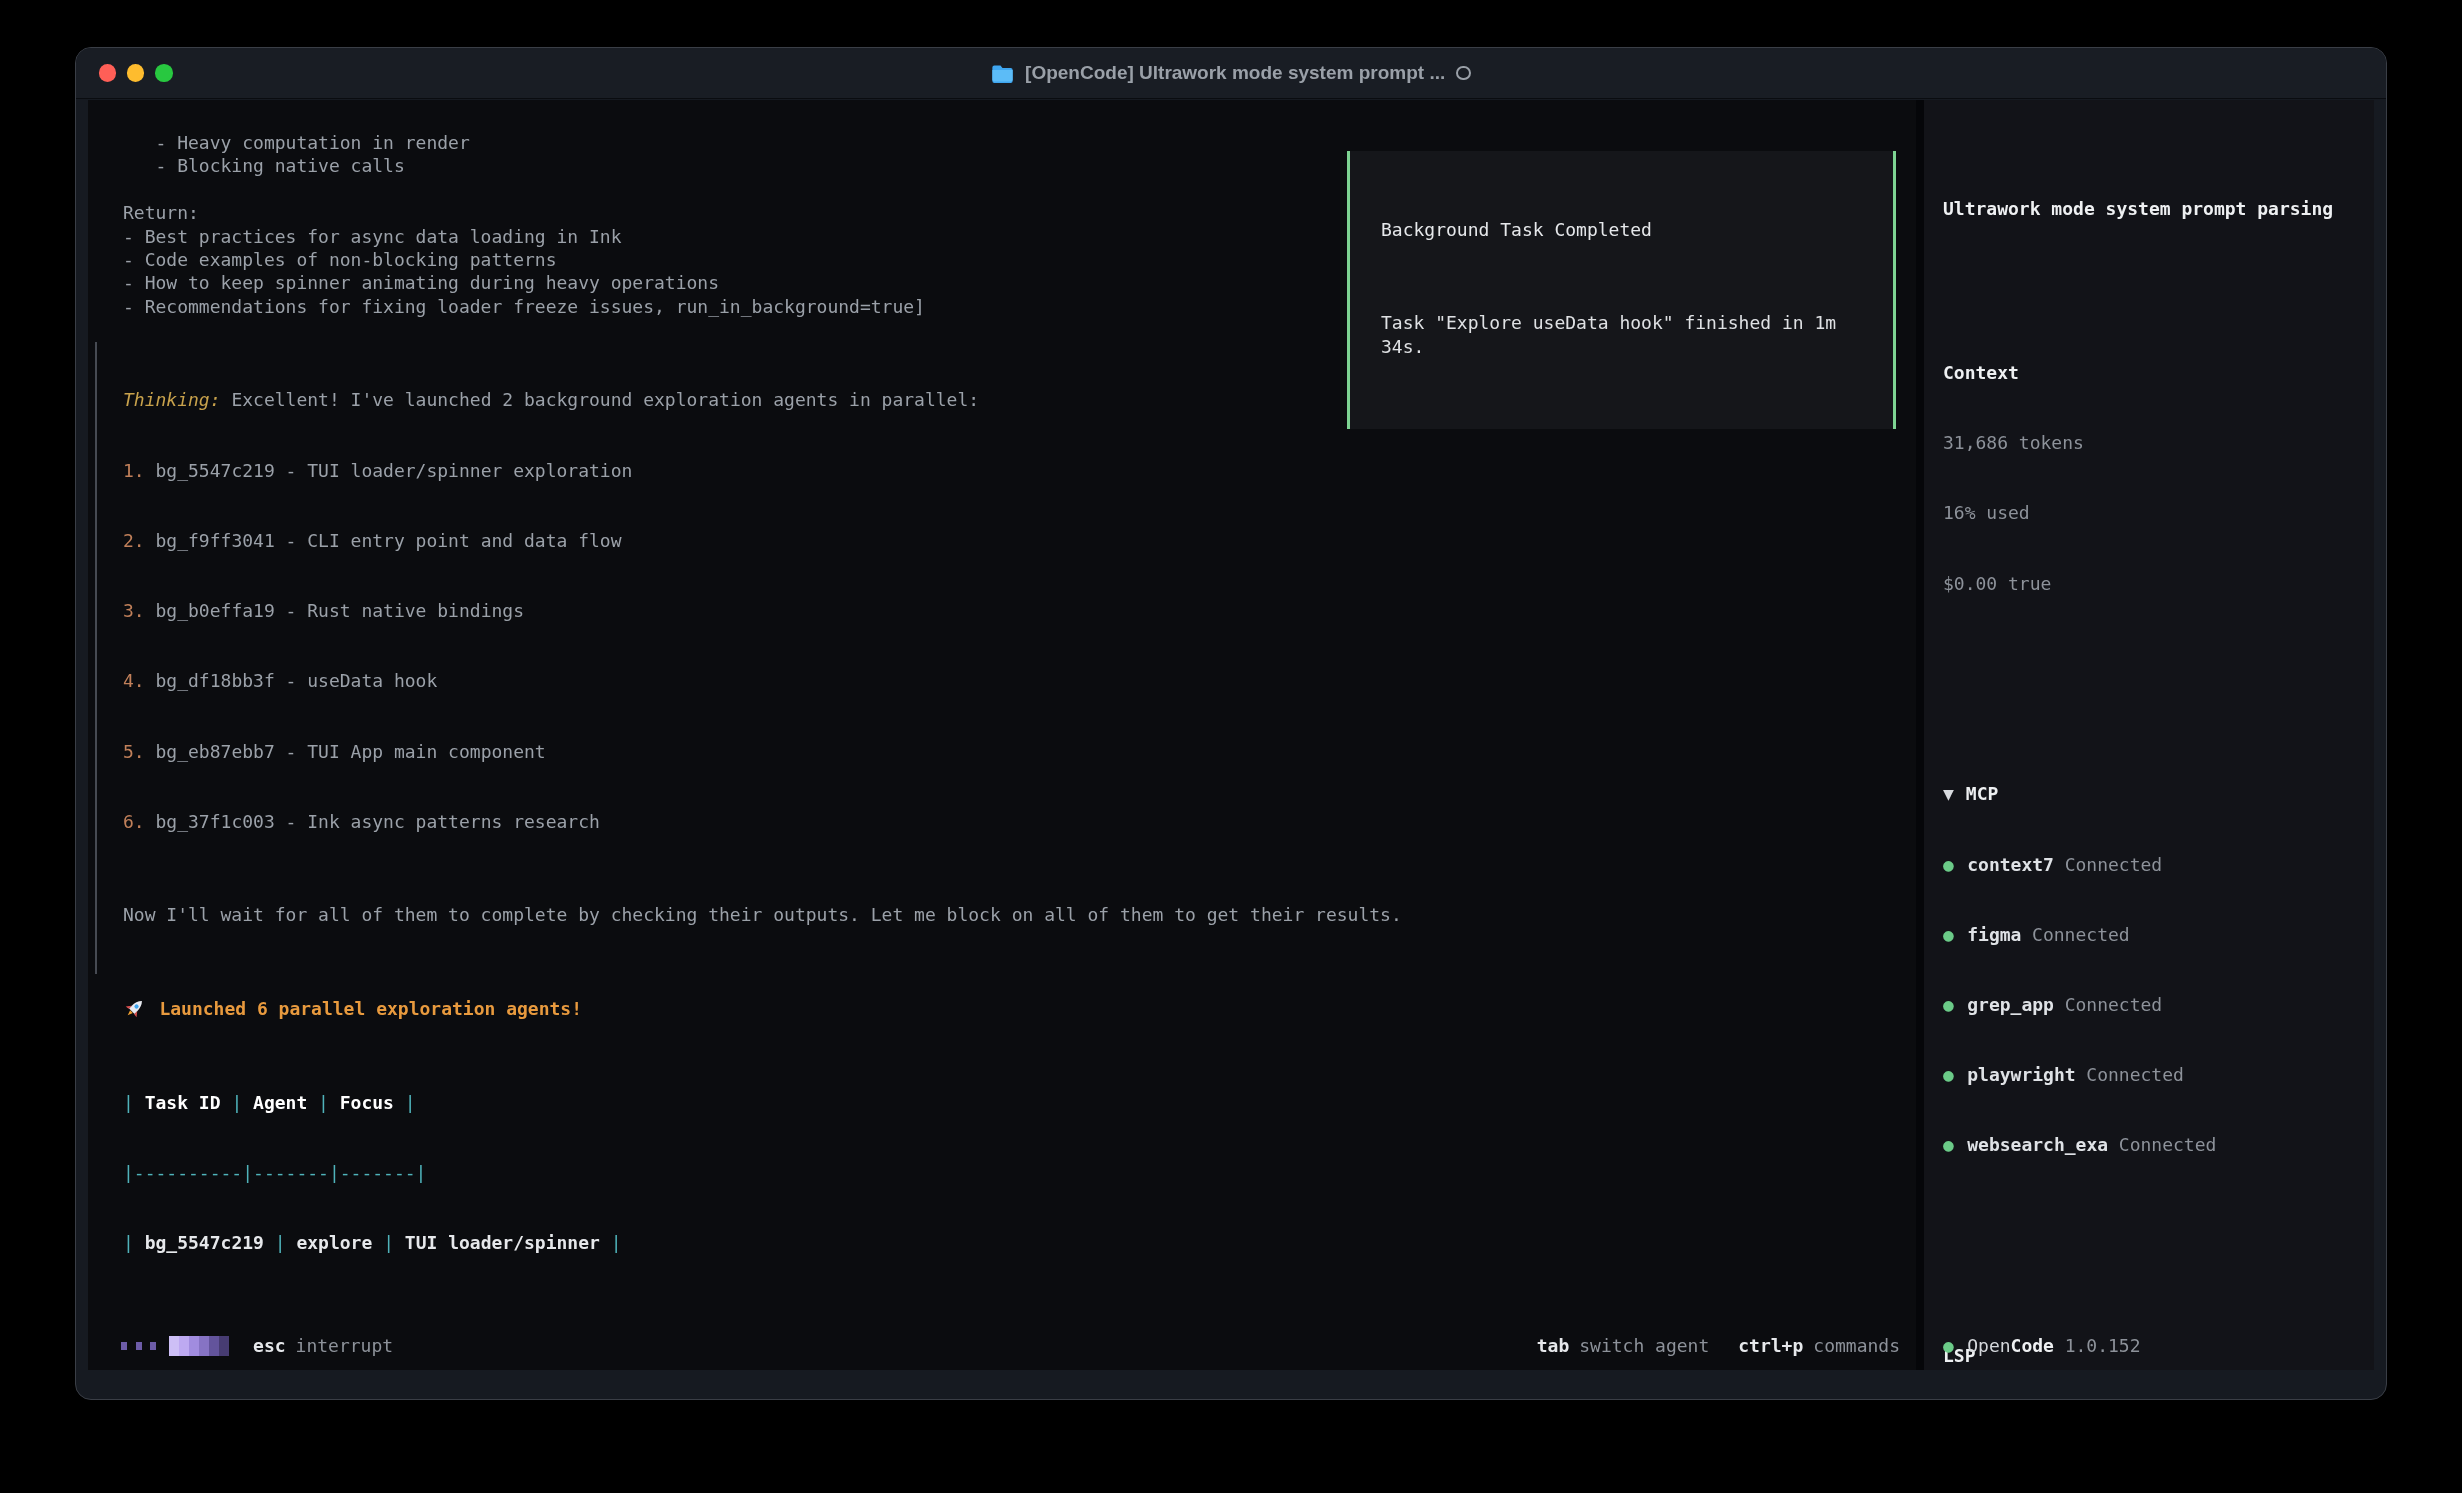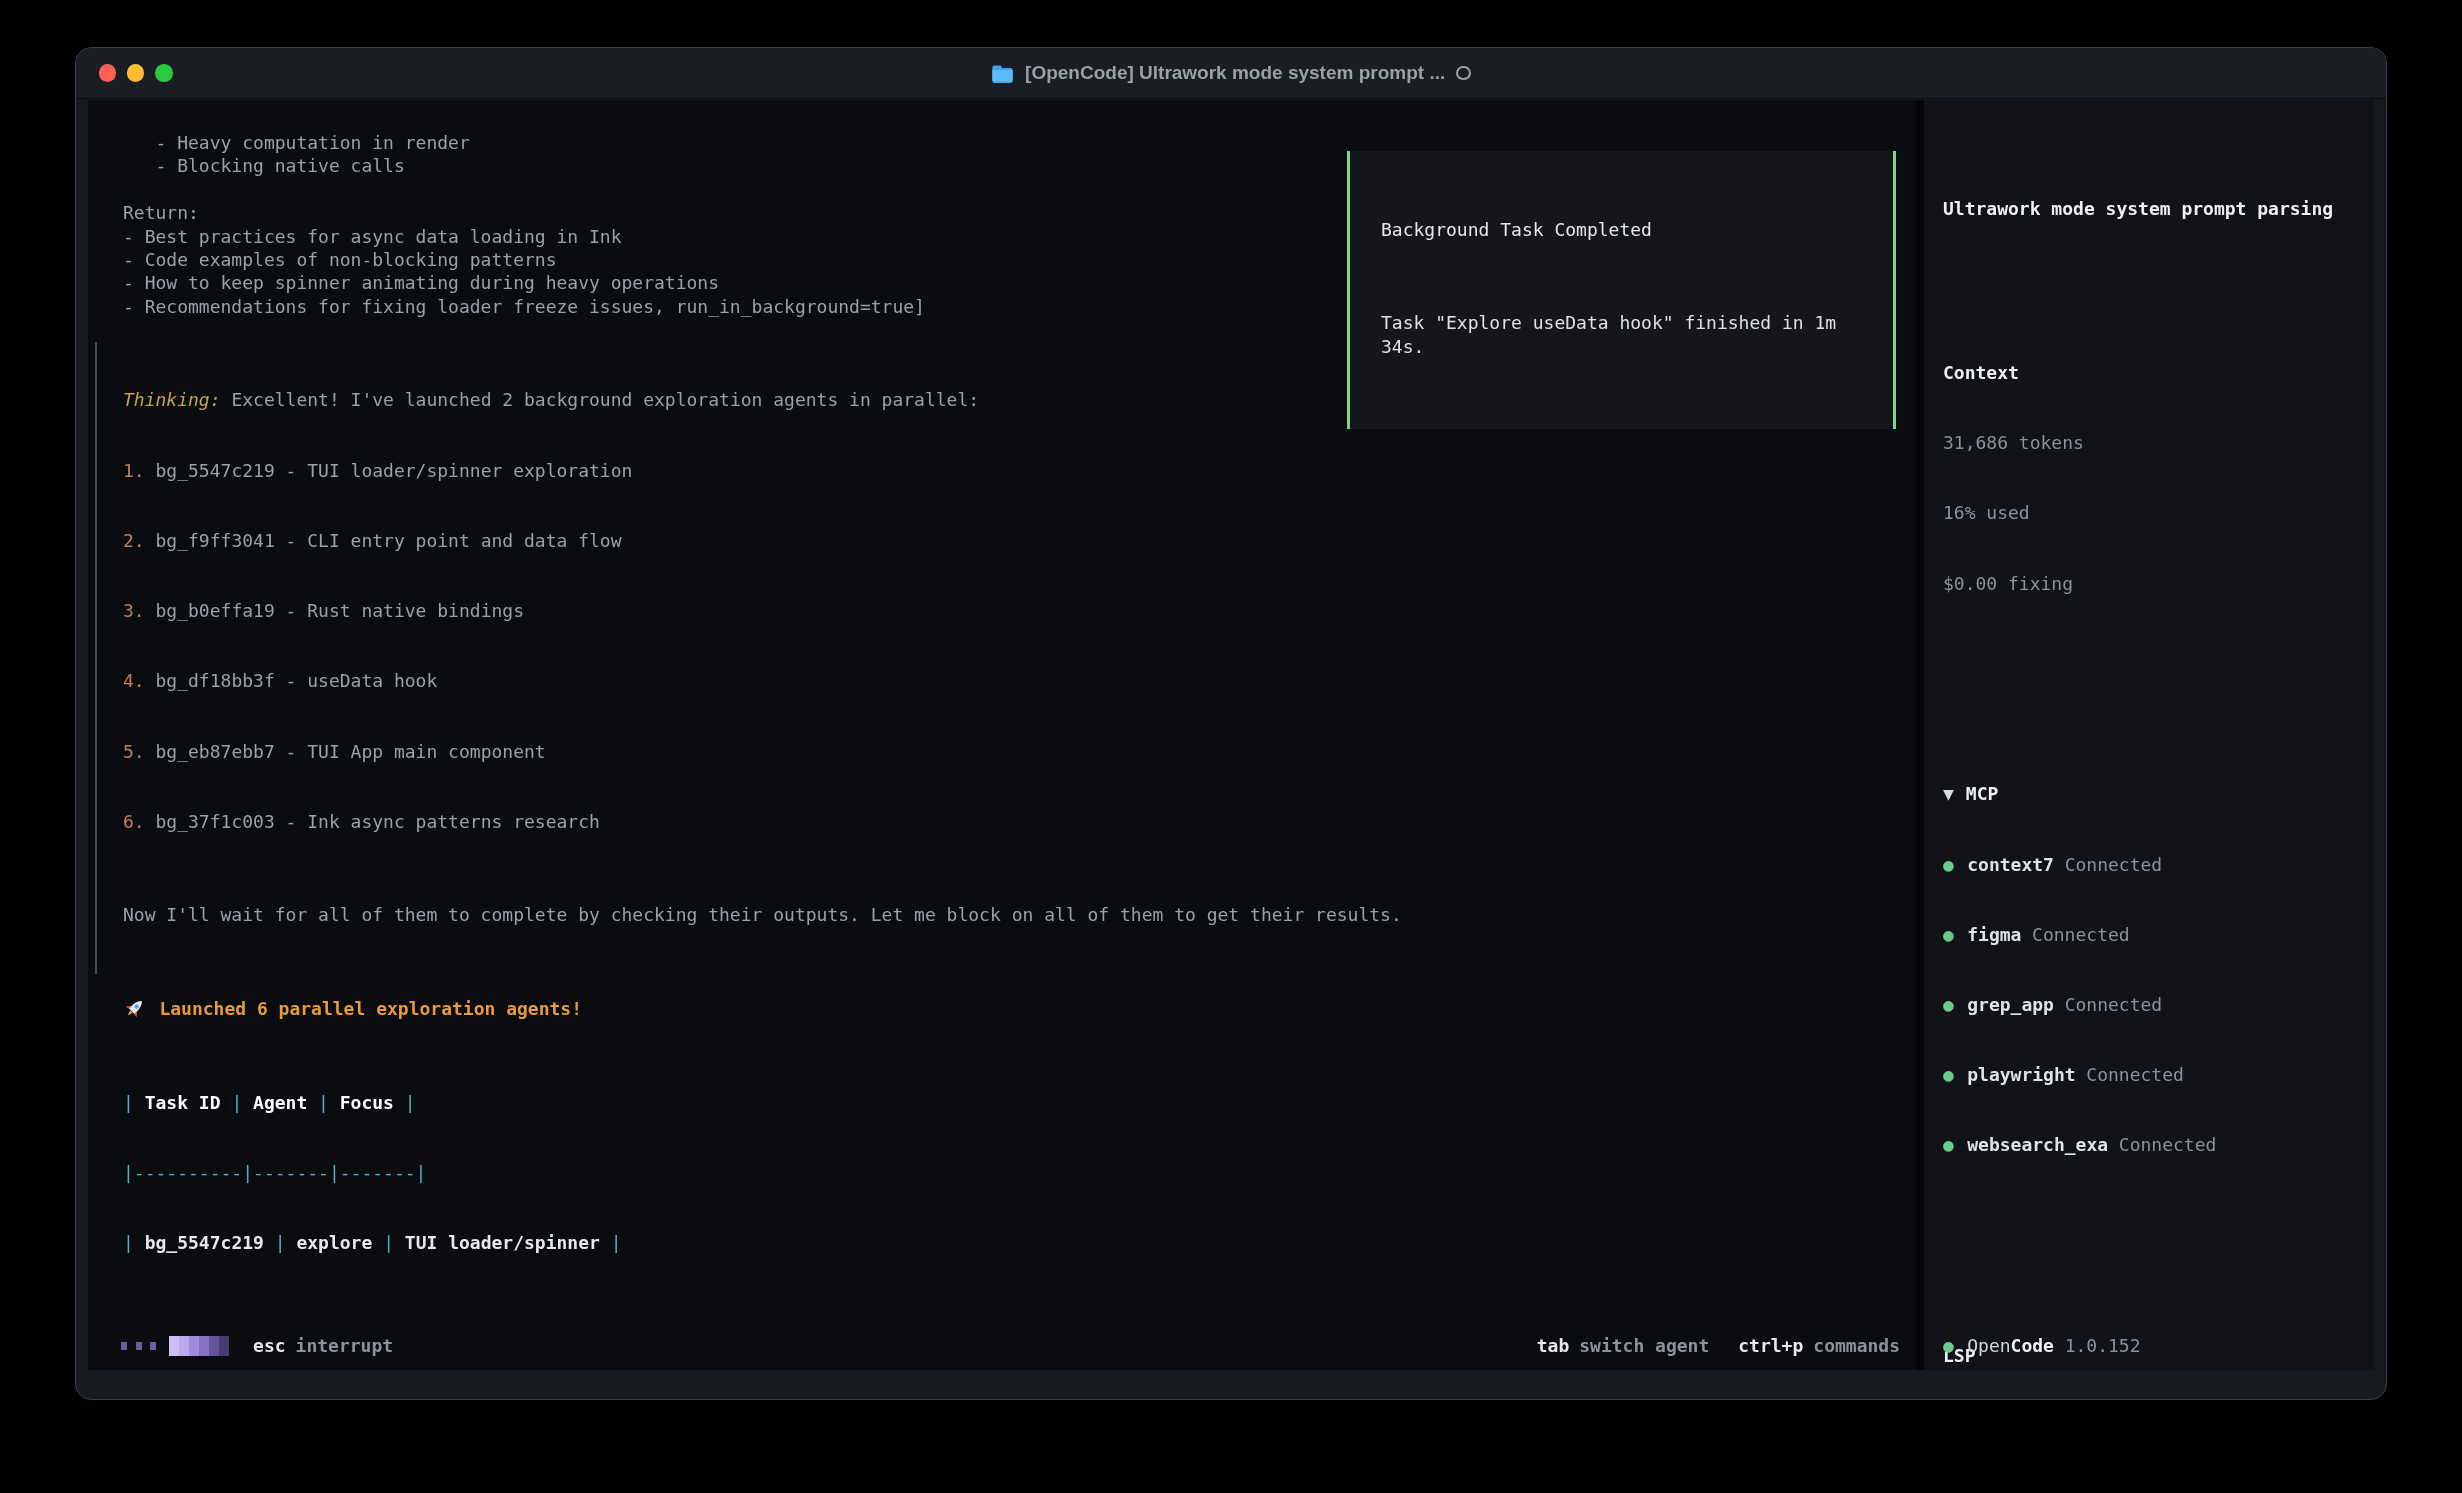--- a/index.html
+++ b/index.html
@@ -53,21 +53,21 @@
 
   .statusbar {
     position:absolute; left:0; right:0; bottom:0; height:49px;
     display:flex; align-items:center; padding:0 16px 0 33px;
   }
   .spinner { display:flex; align-items:center; }
   .sp-dot { width:6px; height:8px; background:#6d5ca8; margin-right:8.7px; }
   .sp-bar { display:flex; margin-left:4px; }
   .sp-cell { width:10px; height:20px; }
   .kb { color:#e6e8eb; font-weight:bold; }
-  .kb-label { color:#8d929a; margin-left:10px;font-weight:bold; }
+  .kb-label { color:#8d929a; margin-left:10px; }
   .status-right { margin-left:auto; display:flex; align-items:center; }
   .status-group { display:flex; align-items:center; margin-left:29px; }
   .esc-group { margin-left:24px; display:flex; align-items:center; }
 
   .toast {
     position:absolute; top:51px; right:20px; width:549px;
     background:#15161a; border-left:3.3px solid #7ed493; border-right:3.3px solid #7ed493;
     padding:20px 20px 24px 31px;
   }
   .toast-title { color:#e6e8eb; font-weight:400; }
@@ -206,21 +206,21 @@
 
     <div class="side">
       <div class="side-scroll mono">
 
         <div class="side-title">Ultrawork mode system prompt parsing</div>
 
         <div class="section">
           <div class="sec-head">Context</div>
           <div class="dim">31,686 tokens</div>
           <div class="dim">16% used</div>
-          <div class="dim">$0.00 fixing</div>
+          <div class="dim">$0.00 true</div>
         </div>
 
         <div class="section">
           <div><span class="sec-arrow">▼</span><span class="sec-head">MCP</span></div>
           <div class="srv-row"><span class="dot-green">●</span><span class="srv-name">context7</span><span class="srv-status">Connected</span></div>
           <div class="srv-row"><span class="dot-green">●</span><span class="srv-name">figma</span><span class="srv-status">Connected</span></div>
           <div class="srv-row"><span class="dot-green">●</span><span class="srv-name">grep_app</span><span class="srv-status">Connected</span></div>
           <div class="srv-row"><span class="dot-green">●</span><span class="srv-name">playwright</span><span class="srv-status">Connected</span></div>
           <div class="srv-row"><span class="dot-green">●</span><span class="srv-name">websearch_exa</span><span class="srv-status">Connected</span></div>
         </div>

